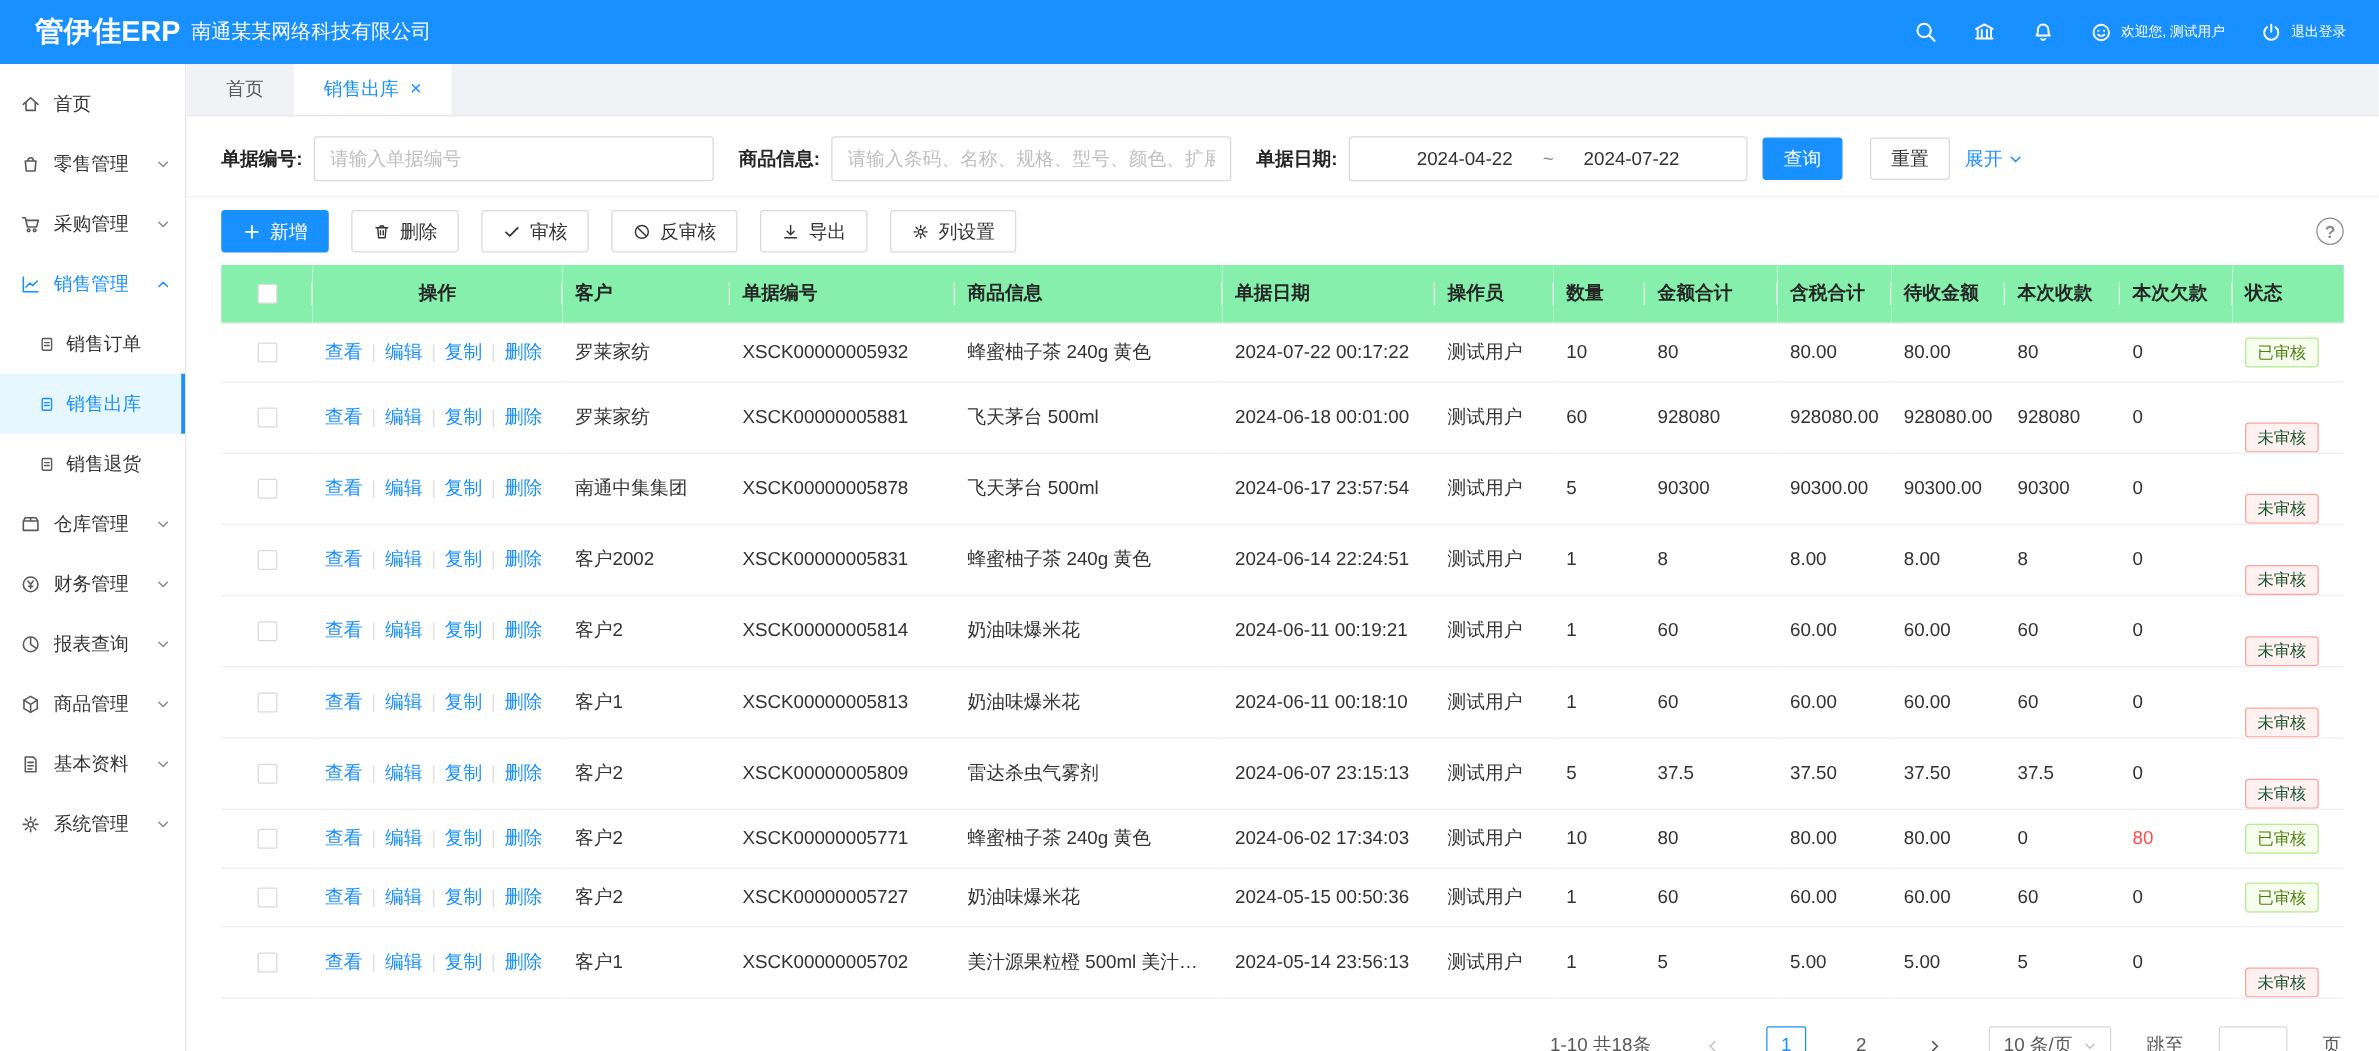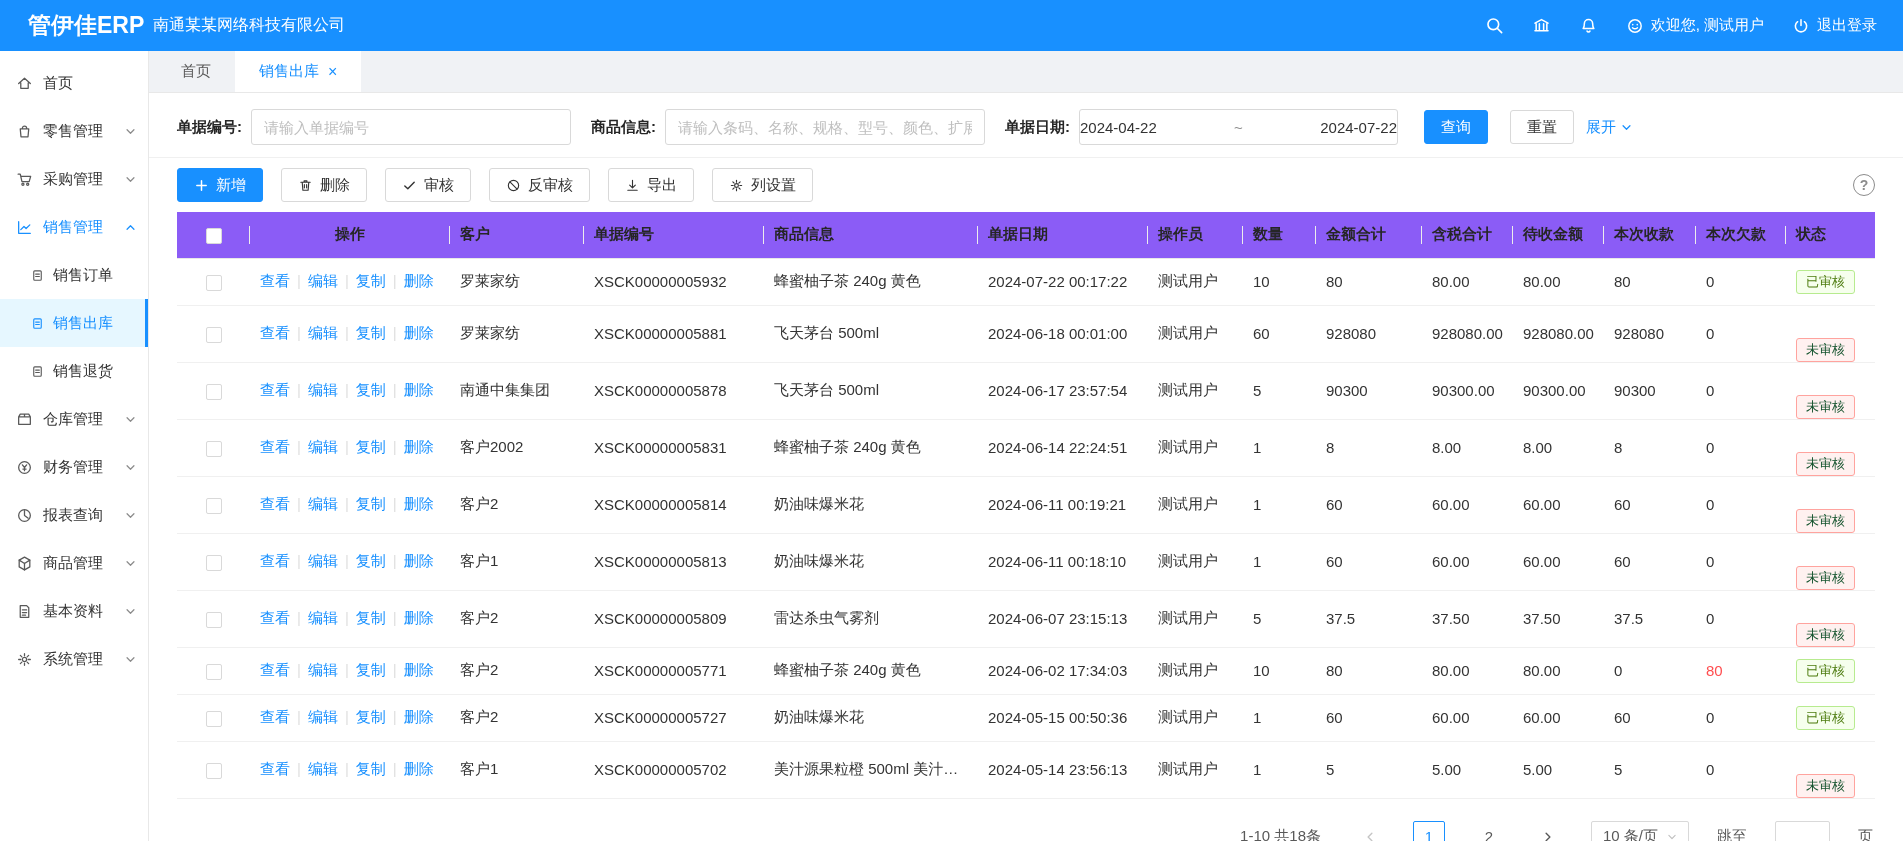--- a/index.html
+++ b/index.html
@@ -11,21 +11,21 @@
   [data-interactable="true"] { cursor:pointer; }
 
   
   .topbar { position:fixed; top:0; left:0; right:0; height:51px; background:#1890ff;
             display:flex; align-items:center; color:#fff; z-index:20; }
   .logo { width:149px; font-size:23px; font-weight:bold; padding-left:28px; white-space:nowrap; }
   .company { font-size:16px; margin-left:4px; }
   .topbar-right { margin-left:auto; display:flex; align-items:center; gap:28px; padding-right:26px; }
   .top-icon { display:flex; align-items:center; }
   .top-icon svg { width:19px; height:19px; display:block; }
-  .top-user, .top-logout { display:flex; align-items:center; gap:7px; font-size:15px; white-space:nowrap; }
+  .top-user, .top-logout { display:flex; align-items:center; gap:7px; font-size:11px; white-space:nowrap; }
   .top-user svg, .top-logout svg { width:18px; height:18px; }
 
   
   .sidebar { position:fixed; top:51px; left:0; bottom:0; width:149px; background:#fff;
              border-right:1px solid #e8e8e8; padding-top:8px; z-index:10; }
   .side-item { height:48px; display:flex; align-items:center; gap:10px; padding:0 12px 0 16px;
                font-size:15px; color:#333; }
   .side-icon { color:#595959; display:flex; }
   .side-icon svg { width:17px; height:17px; }
   .side-chev { margin-left:auto; color:#8c8c8c; display:flex; }
@@ -50,44 +50,44 @@
 
   
   .filter-section { display:flex; align-items:center; padding:16px 28px 12px; border-bottom:1px solid #f0f0f0; flex:none; }
   .filter-label { font-size:15px; color:#262626; font-weight:bold; margin-right:9px; white-space:nowrap; }
   .filter-input { width:320px; height:36px; border:1px solid #d9d9d9; border-radius:3px;
                   padding:0 12px; font-size:15px; color:#333; outline:none; font-family:inherit; }
   .filter-input::placeholder { color:#bfbfbf; }
   .filter-group { display:flex; align-items:center; }
   .fg-gap { margin-left:20px; }
   .date-range { width:319px; height:36px; border:1px solid #d9d9d9; border-radius:3px;
-                display:flex; align-items:center; justify-content:space-between; gap:14px; }
+                display:flex; align-items:center; justify-content:center; gap:24px; }
   .date-val { color:#333; font-size:15px; }
   .date-sep { color:#8c8c8c; }
   .btn { height:34px; border-radius:3px; border:1px solid #d9d9d9; background:#fff;
          display:inline-flex; align-items:center; justify-content:center; gap:7px;
          font-size:15px; color:#333; padding:0 16px; font-family:inherit; }
   .btn-primary { background:#1890ff; border-color:#1890ff; color:#fff; }
-  .btn-search { margin-left:26px; }
+  .btn-search { margin-left:12px; }
   .btn-reset { margin-left:22px; }
   .expand-link { margin-left:12px; color:#1890ff; font-size:15px; display:flex; align-items:center; gap:5px; }
   .expand-link svg { width:11px; height:11px; }
 
   
   .toolbar { display:flex; align-items:center; gap:18px; padding:10px 28px; flex:none; }
   .btn-icon { display:flex; }
   .btn-icon svg { width:15px; height:15px; }
   .help-circle { margin-left:auto; width:22px; height:22px; border:1.5px solid #8c8c8c; border-radius:50%;
                  color:#8c8c8c; font-size:14px; font-weight:bold;
                  display:flex; align-items:center; justify-content:center; }
 
   
   .table-wrap { padding:0 28px; flex:none; }
   table { width:100%; border-collapse:collapse; table-layout:fixed; }
-  thead th { height:46px; background:#8b5cf6; font-weight:bold; color:#262626; text-align:left;
+  thead th { height:46px; background:#86efac; font-weight:bold; color:#262626; text-align:left;
              padding:0 10px; border-bottom:1px solid #e8e8e8; font-size:15px; position:relative;
              overflow:hidden; white-space:nowrap; }
   thead th:not(:last-child)::after { content:''; position:absolute; right:0; top:14px; bottom:14px;
              width:1px; background:#ececec; }
   thead th.th-center { text-align:center; }
   tbody td { height:47px; padding:0 10px; border-bottom:1px solid #f0f0f0; color:#333;
              font-size:15px; overflow:hidden; white-space:nowrap; text-overflow:ellipsis; }
   .col-check { text-align:center !important; }
   .checkbox { display:inline-block; width:16px; height:16px; border:1px solid #d9d9d9;
               border-radius:2px; background:#fff; vertical-align:middle; }

